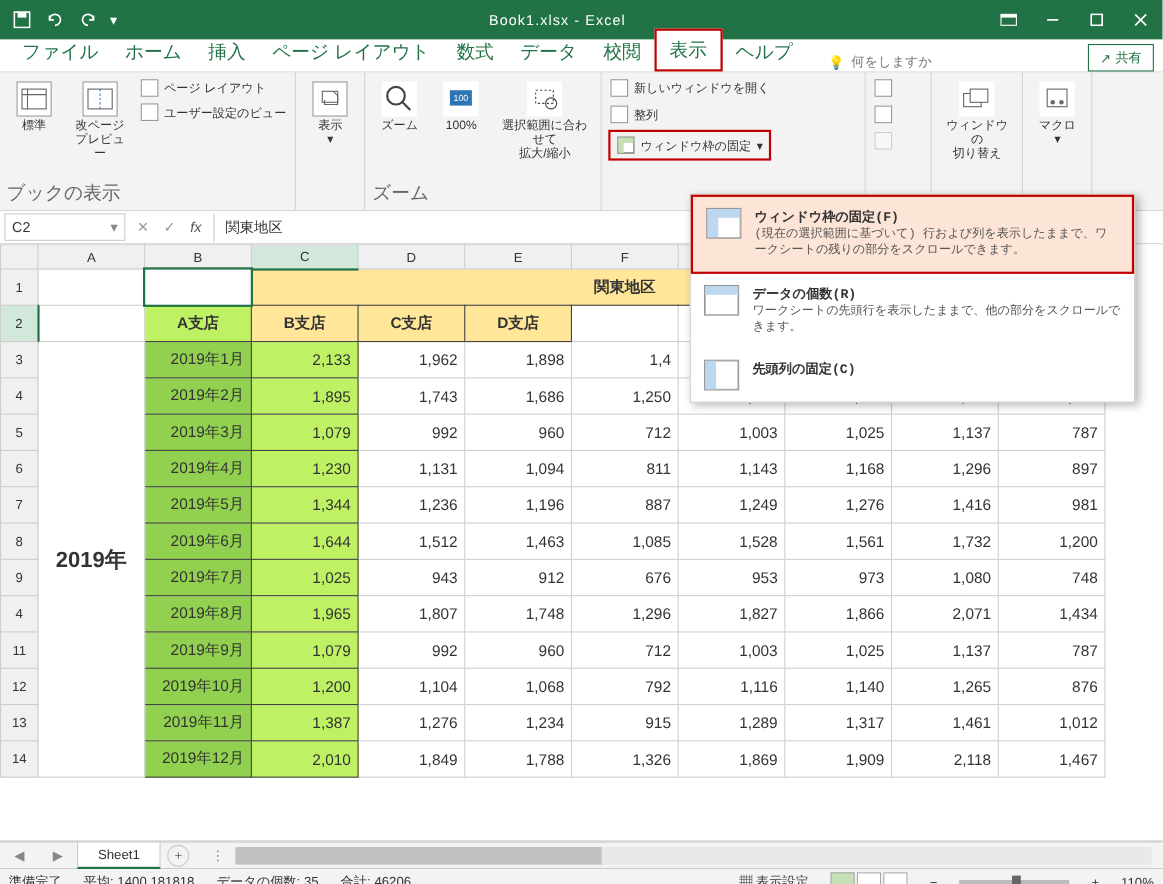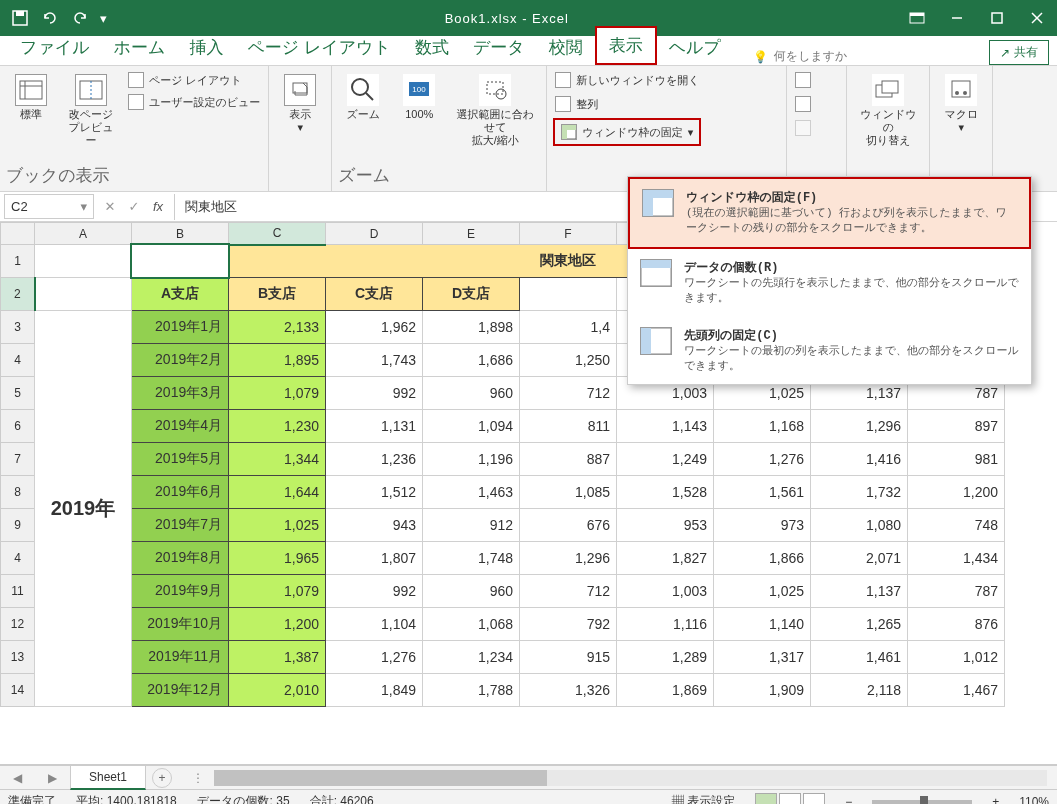--- a/index.html
+++ b/index.html
@@ -84,21 +84,21 @@
 
   
   .formula-bar {
     height: 30px;
     display: flex;
     align-items: center;
     border-bottom: 1px solid #d4d4d4;
     background: #fff;
     font-size: 13px;
   }
-  .name-box { width: 90px; border: 1px solid #ccc; margin: 0 4px; padding: 4px 6px; display:flex; justify-content:space-between; align-items:center;}
+  .name-box { width: 110px; border: 1px solid #ccc; margin: 0 4px; padding: 4px 6px; display:flex; justify-content:space-between; align-items:center;}
   .fb-btn { width: 24px; text-align: center; color: #999; }
   .fx { font-style: italic; color: #555; }
   .formula-input { flex: 1; padding: 4px 10px; border-left: 1px solid #ccc; margin-left:4px; }
 
   
   .grid-area { position: relative; height: 543px; overflow: hidden; border-bottom: 1px solid #ccc; }
   table.sheet { border-collapse: collapse; table-layout: fixed; }
   .corner { width: 34px; height: 22px; background: #f0f0f0; border: 1px solid #ccc; }
   th.colhdr { height: 22px; background: #f0f0f0; border: 1px solid #ccc; font-weight: normal; width: 97px; }
   th.colhdr.sel { background: #d2e8db; border-bottom: 2px solid #217346; }
@@ -606,21 +606,20 @@
   </div>
   <div class="freeze-item">
     <div class="fi-icon">
         <svg width="30" height="26">
           <rect x="0" y="0" width="30" height="26" fill="#fff" stroke="#888"></rect>
           <rect x="0" y="0" width="10" height="26" fill="#bdd7ee"></rect>
         </svg>
       </div>
     <div>
       <div class="fi-title">先頭列の固定(C)</div>
-      <div class="fi-desc">ワークシートの最初の列を表示したままで、他の部分をスクロールできます。</div>
     </div>
   </div>
 </div>
 
 <div class="sheet-tabs">
   <div class="sheet-nav">
     <span>◀</span>
     <span>▶</span>
   </div>
   <div class="sheet-tab">Sheet1</div>

